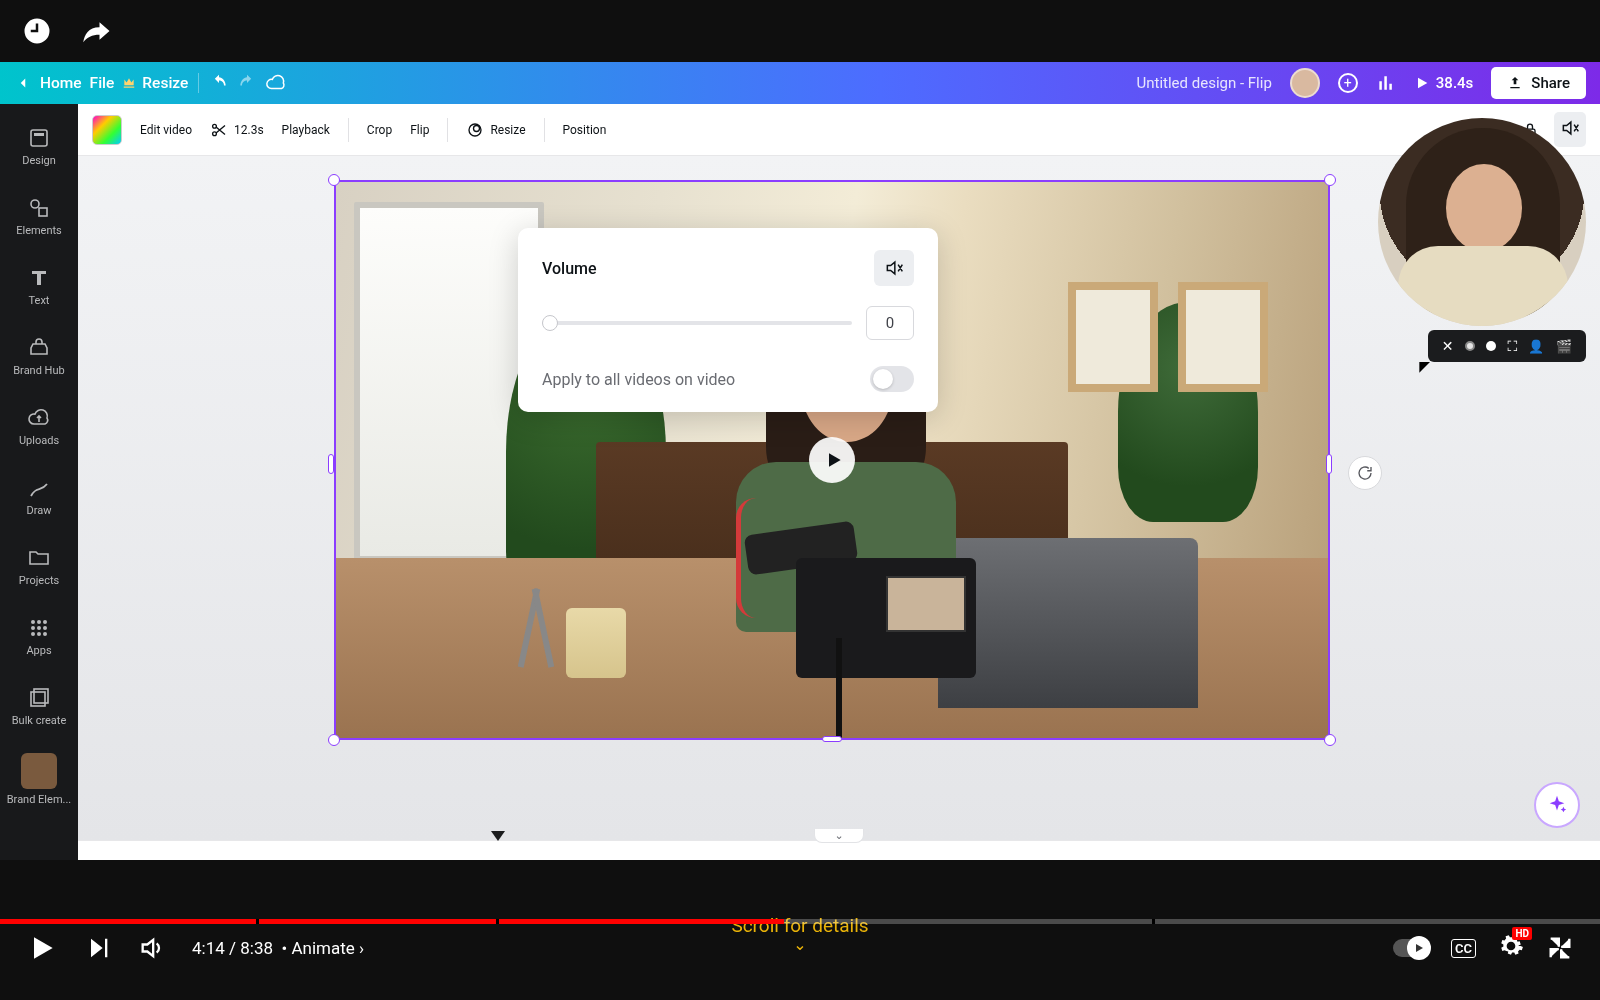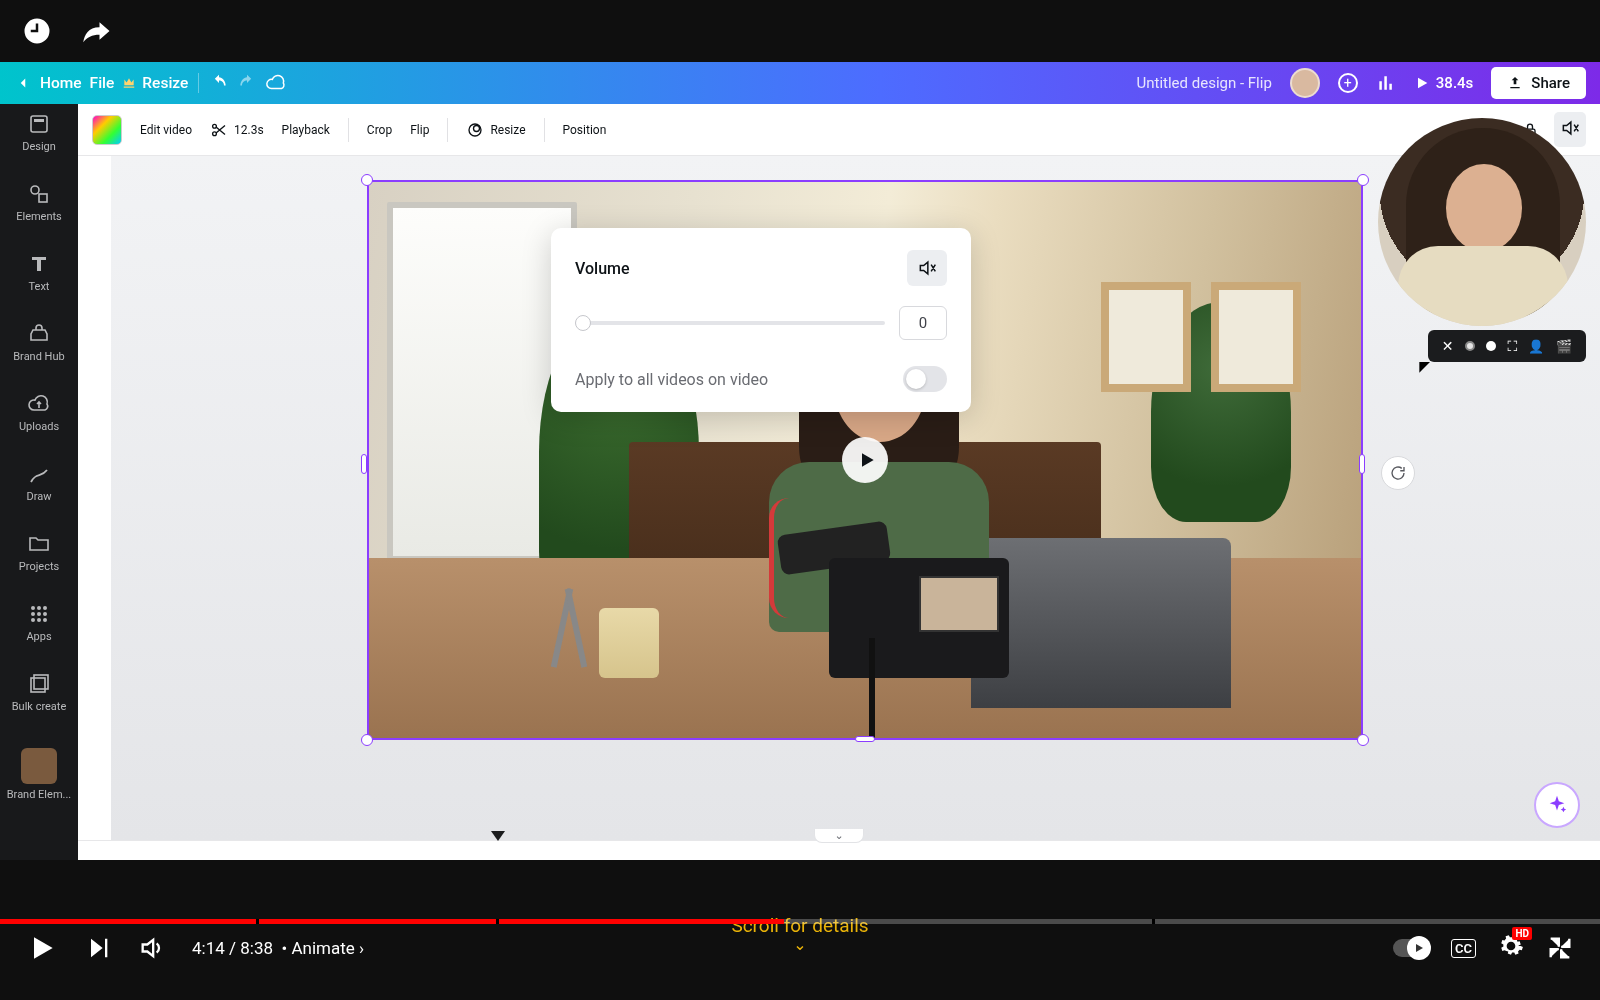--- a/index.html
+++ b/index.html
@@ -19,35 +19,35 @@
   .ch-left { display:flex; align-items:center; gap:8px; }
   .ch-btn { display:flex; align-items:center; gap:6px; cursor:pointer; font-weight:500; }
   .ch-sep { width:1px; height:20px; background:rgba(255,255,255,.35); margin:0 2px; }
   .ch-right { margin-left:auto; display:flex; align-items:center; gap:18px; font-size:15px; }
   .avatar-sm { width:30px; height:30px; border-radius:50%; background:#d9b9a0; border:2px solid rgba(255,255,255,.5); }
   .plus-circ { width:20px; height:20px; border:2px solid #fff; border-radius:50%; display:flex; align-items:center; justify-content:center; font-size:14px; }
   .share-btn { background:#fff; color:#0d1216; border-radius:5px; padding:7px 16px; display:flex; align-items:center; gap:8px; font-weight:500; }
 
   
   .sidebar { position:absolute; top:42px; left:0; bottom:0; width:78px; background:#18191b; display:flex; flex-direction:column; align-items:center; padding-top:8px; gap:2px; z-index:3; }
-  .sb-item { width:78px; height:68px; display:flex; flex-direction:column; align-items:center; gap:4px; color:#b9babc; font-size:11px; cursor:pointer; }
+  .sb-item { width:78px; height:68px; display:flex; flex-direction:column; align-items:center; justify-content:center; gap:4px; color:#b9babc; font-size:11px; cursor:pointer; }
   .sb-item svg { width:24px; height:24px; fill:#b9babc; }
   .sb-thumb { width:36px; height:36px; border-radius:6px; background:#7a5a3e; margin-top:6px; }
 
   
   .ctx-bar { position:absolute; top:42px; left:78px; right:0; height:52px; background:#fff; border-bottom:1px solid #e7e7e9; display:flex; align-items:center; padding:0 14px; gap:18px; font-size:12px; color:#0d1216; z-index:2; }
   .swatch { width:30px; height:30px; border-radius:5px; background:linear-gradient(135deg,#ff00cc,#ffcc00,#33ff33,#00ccff); border:1px solid #ccc; cursor:pointer; }
   .ctx-btn { cursor:pointer; display:flex; align-items:center; gap:6px; }
   .ctx-vline { width:1px; height:24px; background:#e1e1e4; }
   .ctx-icon { width:20px; height:20px; display:flex; align-items:center; justify-content:center; }
   .ctx-icon svg { width:20px; height:20px; fill:#0d1216; }
   .mute-active { background:#eceef1; border-radius:5px; padding:6px; }
 
   
-  .canvas-area { position:absolute; top:94px; left:78px; right:0; bottom:160px; background:#ebecee; background:linear-gradient(#f2f3f5,#e4e5e8);margin-left:33px; }
+  .canvas-area { position:absolute; top:94px; left:78px; right:0; bottom:160px; background:#ebecee; background:linear-gradient(#f2f3f5,#e4e5e8); }
   .stage { position:absolute; top:24px; left:256px; width:996px; height:560px; border:2px solid #8b3dff; background:#cdbfa8; overflow:hidden; }
   .handle { position:absolute; width:12px; height:12px; background:#fff; border:1.5px solid #8b3dff; border-radius:50%; }
   .h-tl{top:18px;left:250px}.h-tr{top:18px;left:1246px}.h-bl{top:578px;left:250px}.h-br{top:578px;left:1246px}
   .h-ml{top:298px;left:250px;width:6px;height:20px;border-radius:3px}
   .h-mr{top:298px;left:1248px;width:6px;height:20px;border-radius:3px}
   .h-mb{top:580px;left:744px;width:20px;height:6px;border-radius:3px}
 
   
   .scene-wall{position:absolute;inset:0;background:linear-gradient(100deg,#d8d1c3 0%,#e7e1d0 30%,#f3ecd7 48%,#eaddc0 58%,#d1c09e 78%,#b69d77 100%)}
   .scene-window{position:absolute;top:20px;left:18px;width:190px;height:360px;background:linear-gradient(#fdfdfb,#e9eae5);border:6px solid #c9c7c0;border-radius:2px}

